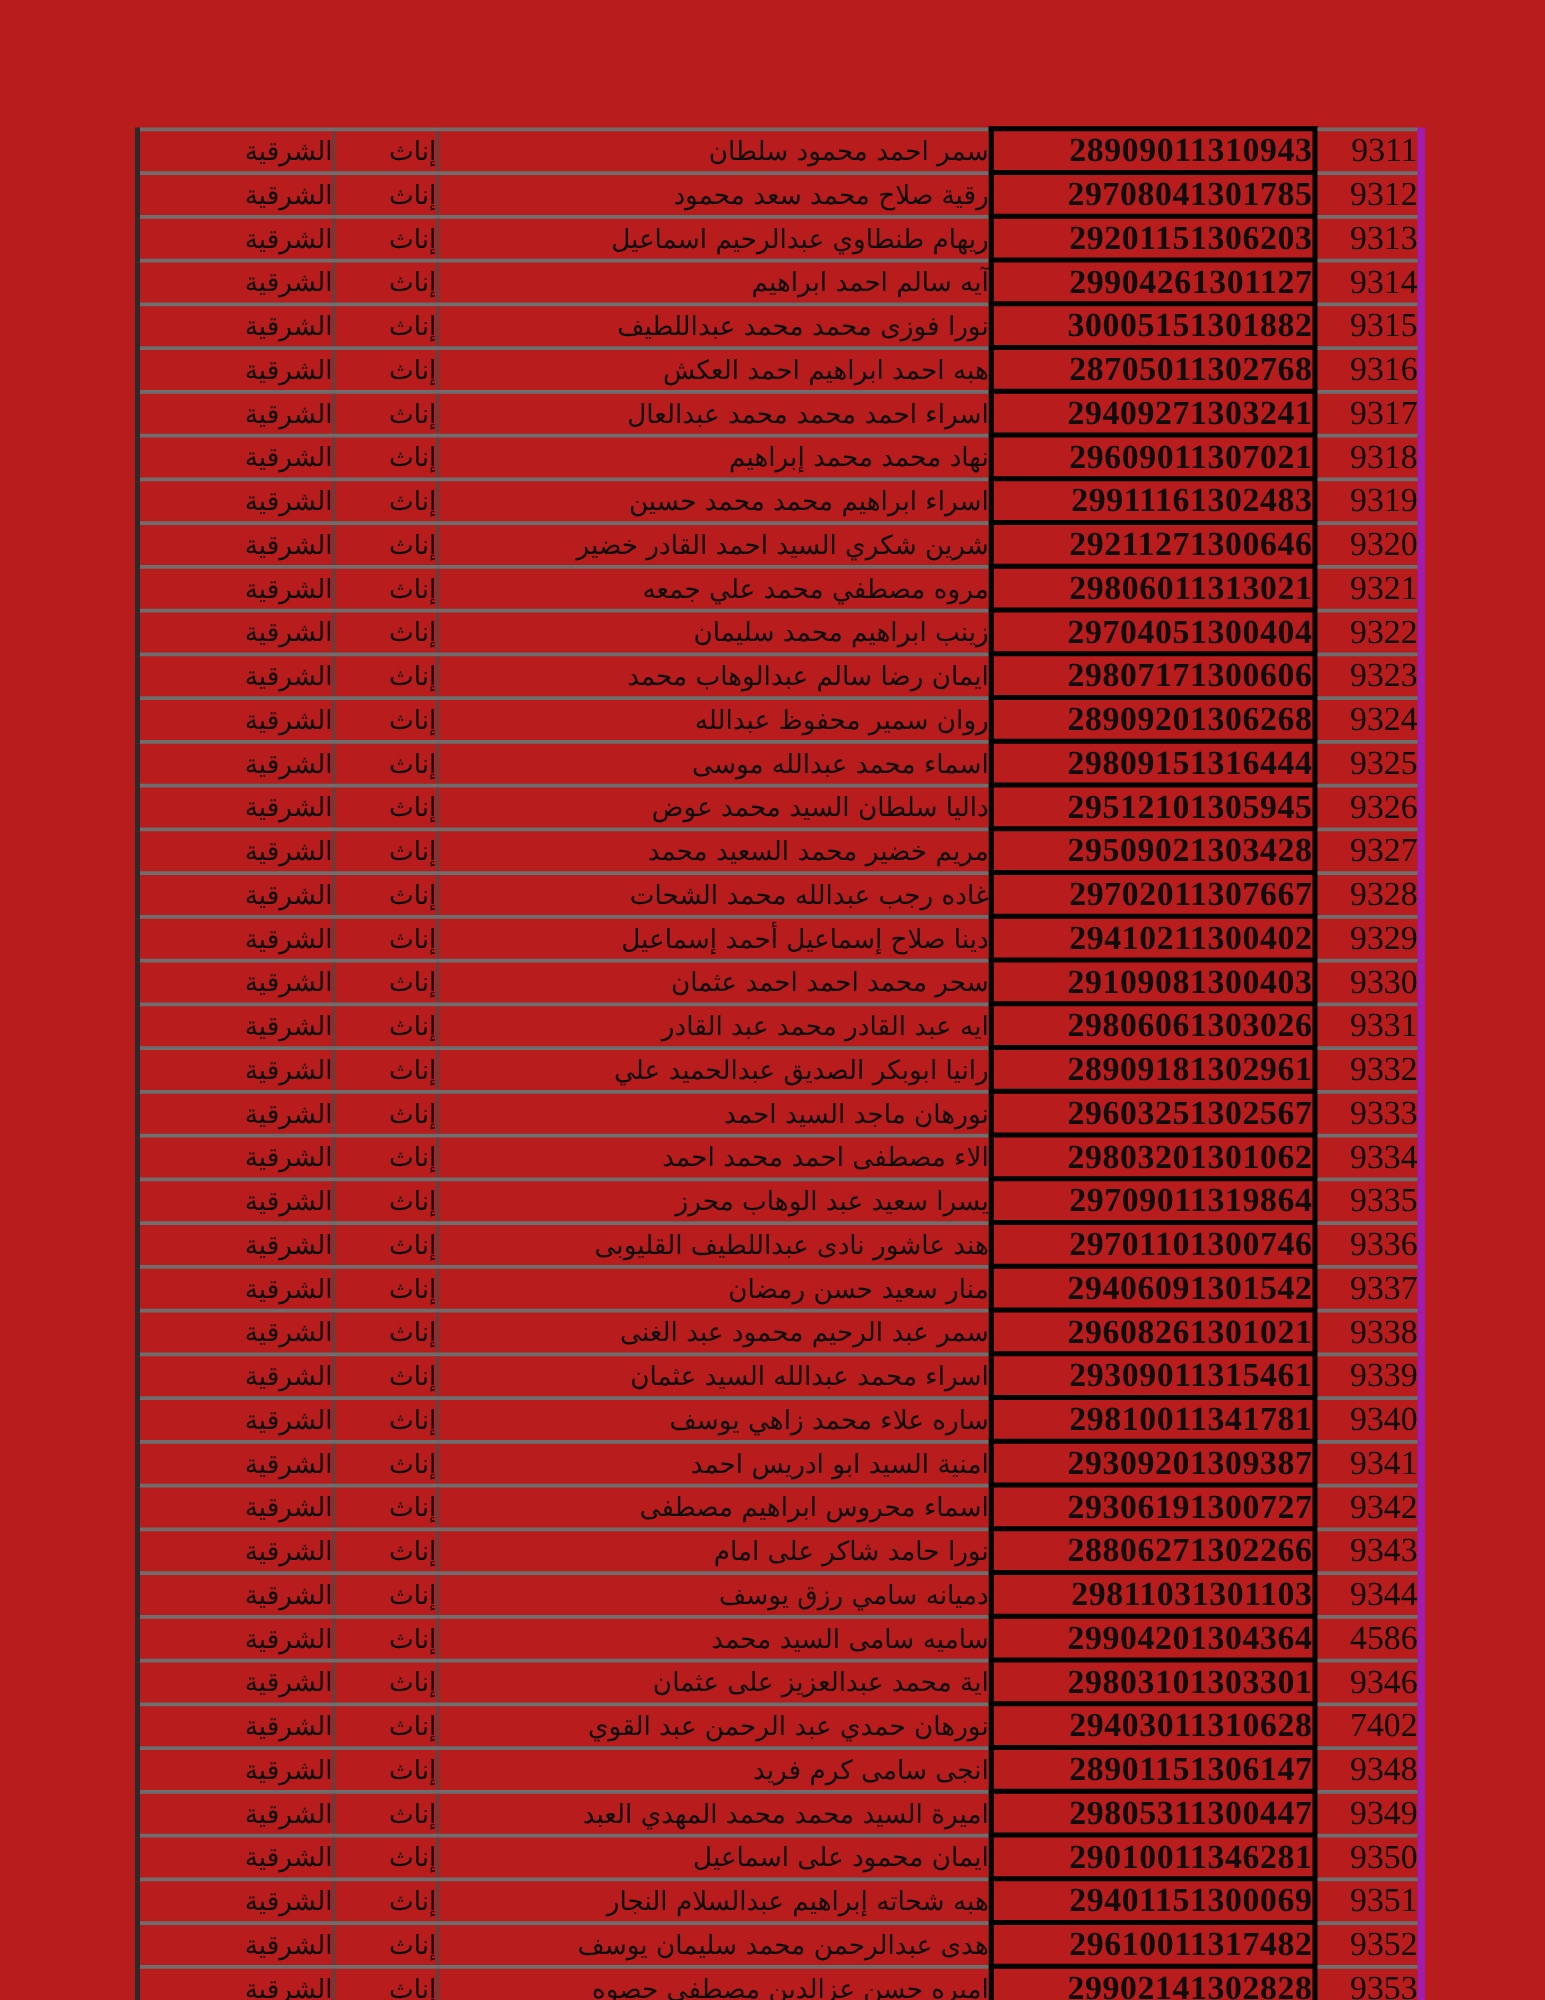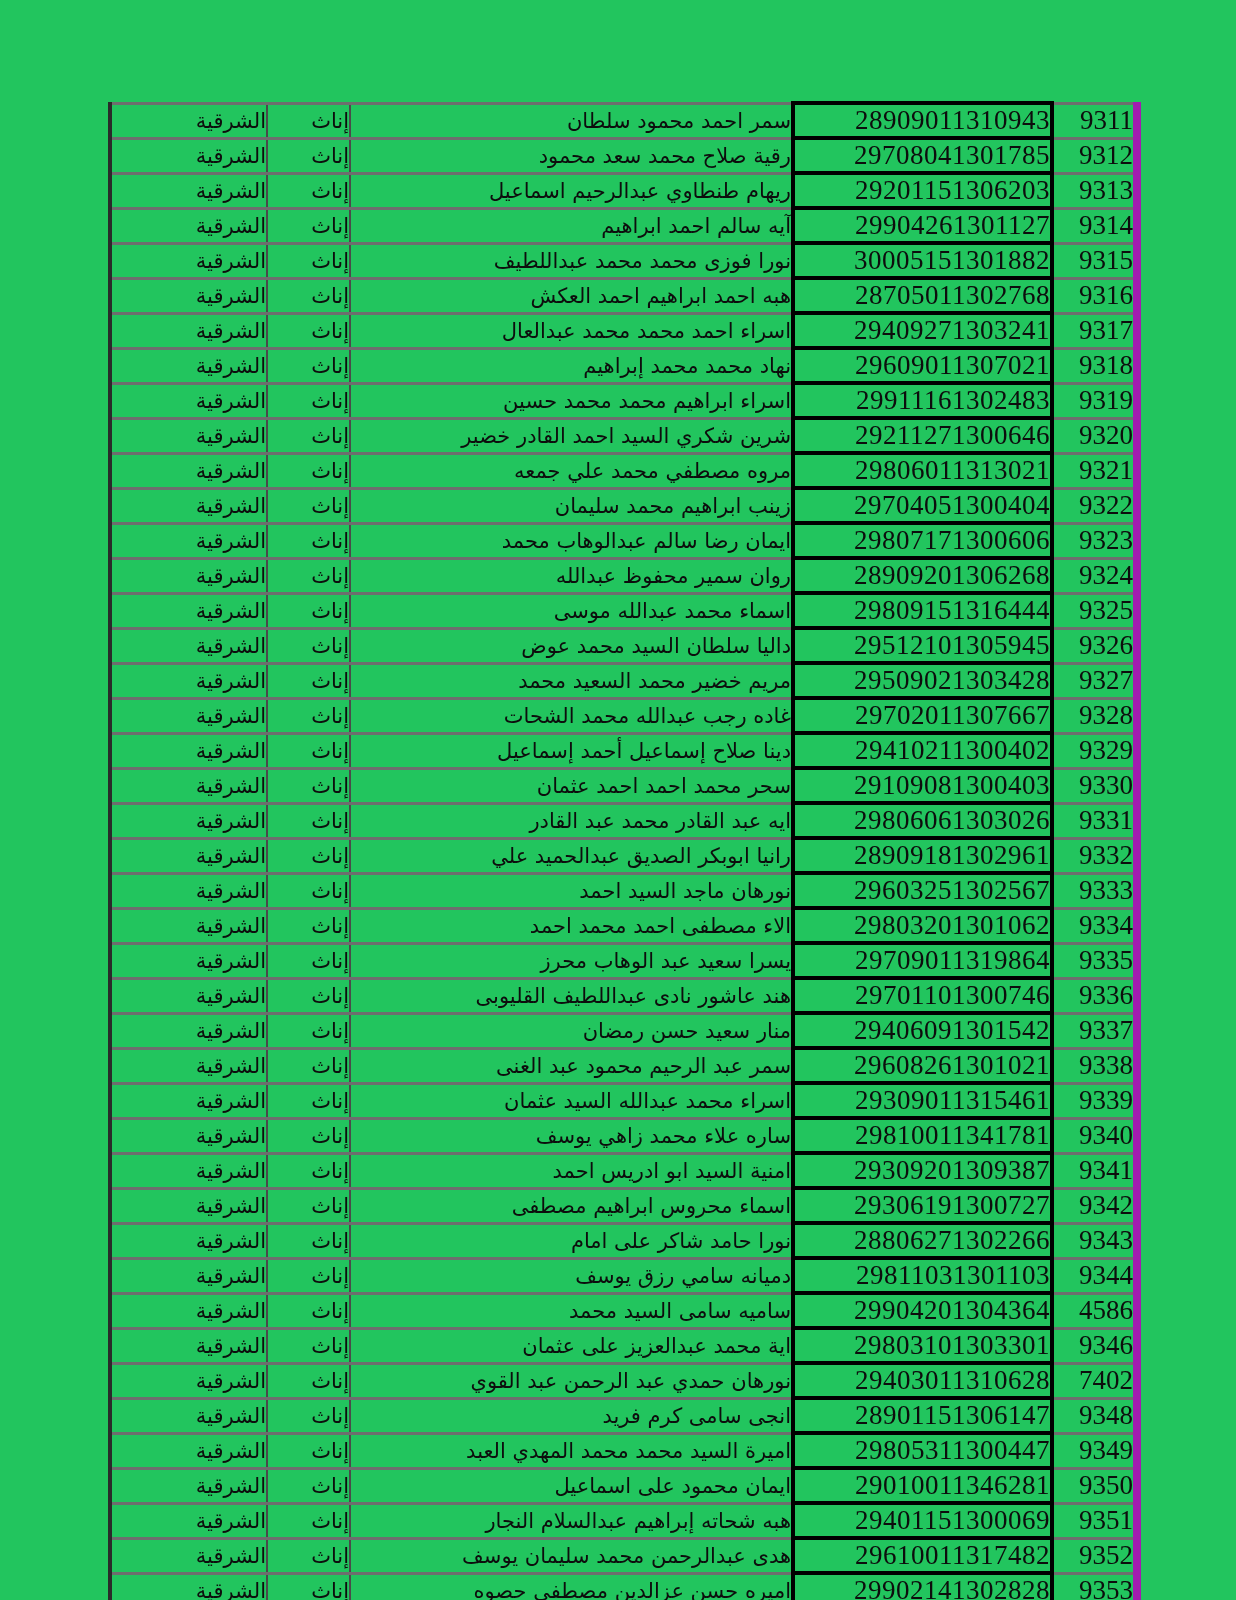--- a/index.html
+++ b/index.html
@@ -1,19 +1,19 @@
 <!DOCTYPE html>
 <html lang="ar"><head>
 <meta charset="utf-8">
 <style>
   html,body{margin:0;padding:0;background:#e8e8e8;}
   .page{
     position:relative;
     width:1236px;height:1600px;
-    background:#22c55e;
+    background:#b91c1c;
     overflow:hidden;
     font-family:"Liberation Serif","DejaVu Serif",serif;
   }
   table.results{
     position:absolute;
     left:108px;top:101px;
     width:1027px;
     border-collapse:collapse;
     table-layout:fixed;
   }
@@ -47,24 +47,25 @@
     font-family:"DejaVu Sans","Liberation Sans",sans-serif;
     font-size:21px;
     margin-left:48px;
   }
   td.cell-id{
     border:4px solid #000000;
     text-align:right;padding-right:9px;
     font-family:"Liberation Serif","DejaVu Serif",serif;
     font-size:27px;
     letter-spacing:0.5px;
+    font-weight:bold;
   }
   td.cell-serial{
     border-top:3px solid #6e6e6e;border-bottom:3px solid #6e6e6e;
-    border-right:8px solid #a21caf;
+    border-right:6px solid #a21caf;
     text-align:right;padding-right:6px;
     font-family:"Liberation Serif","DejaVu Serif",serif;
     font-size:27px;
   }
 </style>
 </head>
 <body>
 
 <div class="page">
   <table class="results">

